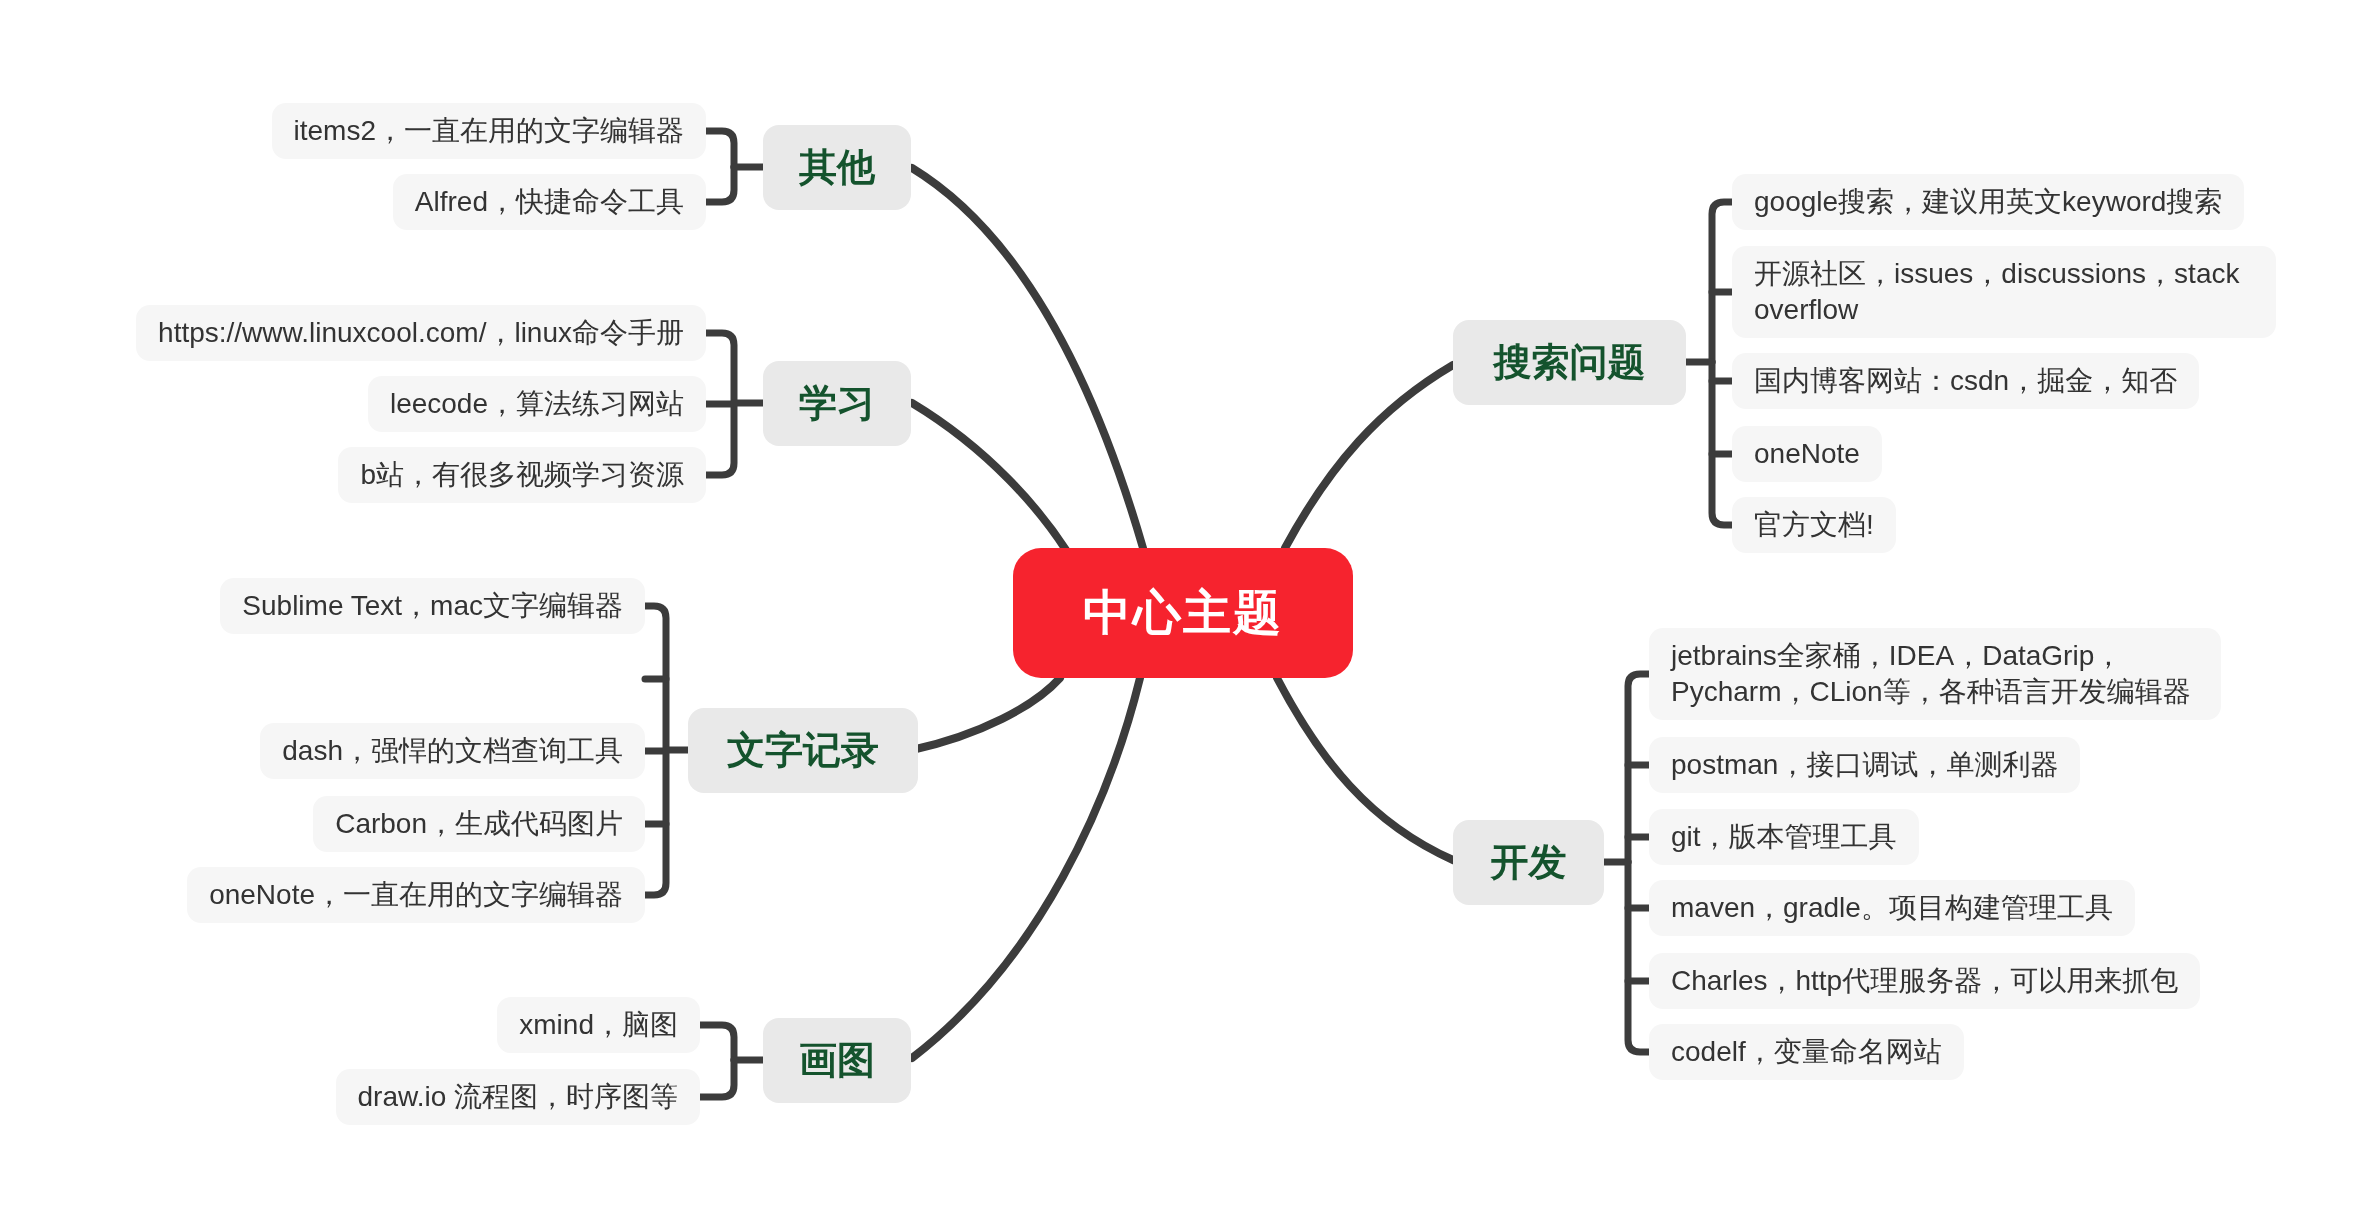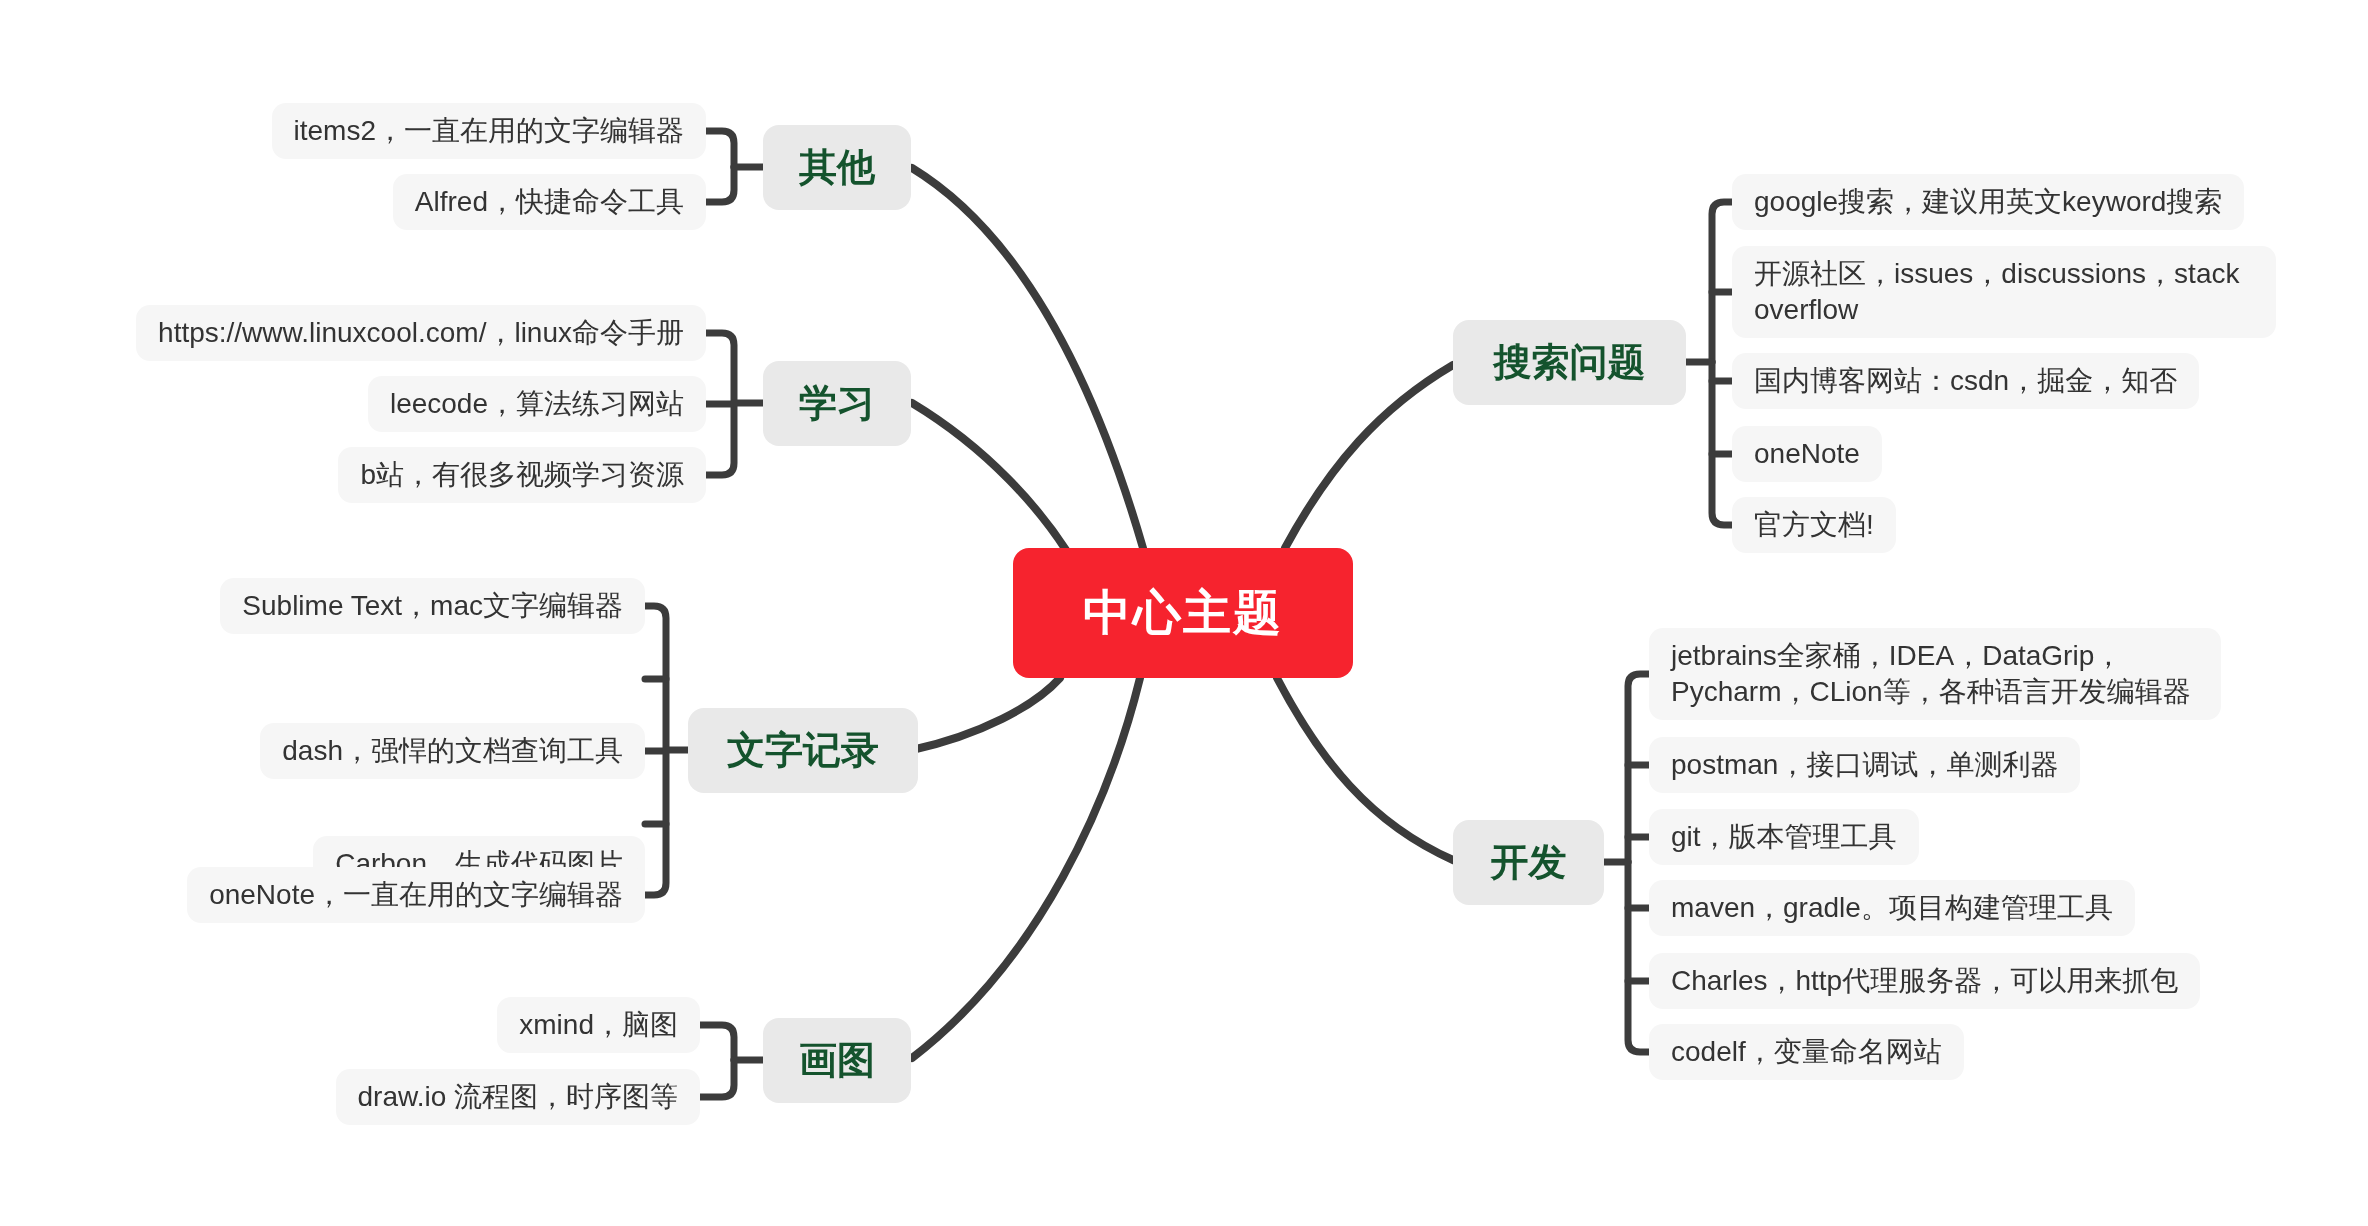--- a/index.html
+++ b/index.html
@@ -24,21 +24,21 @@
   }
   svg.connectors path.main { stroke-width: 8px; }
   svg.connectors path.sub  { stroke-width: 7px; }
 
   .node { position: absolute; box-sizing: border-box; }
 
   .central {
     left: 1013px; top: 548px;
     width: 340px; height: 130px;
     background: #f6232e;
-    border-radius: 16px;
+    border-radius: 28px;
     color: #ffffff;
     font-size: 48px;
     font-weight: bold;
     display: flex; align-items: center; justify-content: center;
     letter-spacing: 2px;
   }
 
   .branch {
     background: #e9e9e9;
     border-radius: 16px;
@@ -135,21 +135,21 @@
 
   <div class="node item" style="right:1662px; top:103px;">items2，一直在用的文字编辑器</div>
   <div class="node item" style="right:1662px; top:174px;">Alfred，快捷命令工具</div>
 
   <div class="node item" style="right:1662px; top:305px;">https://www.linuxcool.com/，linux命令手册</div>
   <div class="node item" style="right:1662px; top:376px;">leecode，算法练习网站</div>
   <div class="node item" style="right:1662px; top:447px;">b站，有很多视频学习资源</div>
 
   <div class="node item" style="right:1723px; top:578px;">Sublime Text，mac文字编辑器</div>
   <div class="node item" style="right:1723px; top:723px;">dash，强悍的文档查询工具</div>
-  <div class="node item" style="right:1723px; top:836px;">Carbon，生成代码图片</div>
+  <div class="node item" style="right:1723px; top:796px;">Carbon，生成代码图片</div>
   <div class="node item" style="right:1723px; top:867px;">oneNote，一直在用的文字编辑器</div>
 
   <div class="node item" style="right:1668px; top:997px;">xmind，脑图</div>
   <div class="node item" style="right:1668px; top:1069px;">draw.io 流程图，时序图等</div>
 
   <div class="node item" style="left:1732px; top:174px;">google搜索，建议用英文keyword搜索</div>
   <div class="node item wrap" style="left:1732px; top:246px; width:544px;">开源社区，issues，discussions，stack overflow</div>
   <div class="node item" style="left:1732px; top:353px;">国内博客网站：csdn，掘金，知否</div>
   <div class="node item" style="left:1732px; top:426px;">oneNote</div>
   <div class="node item" style="left:1732px; top:497px;">官方文档!</div>

